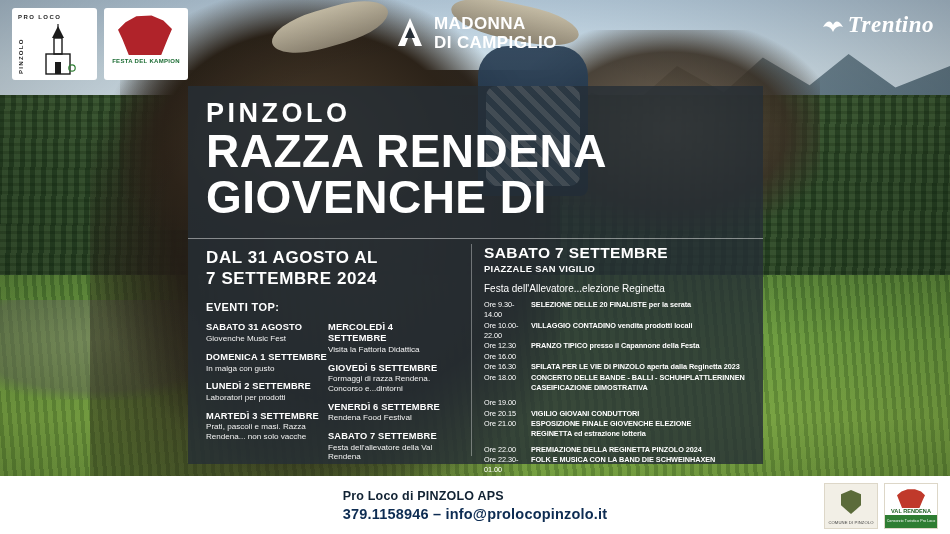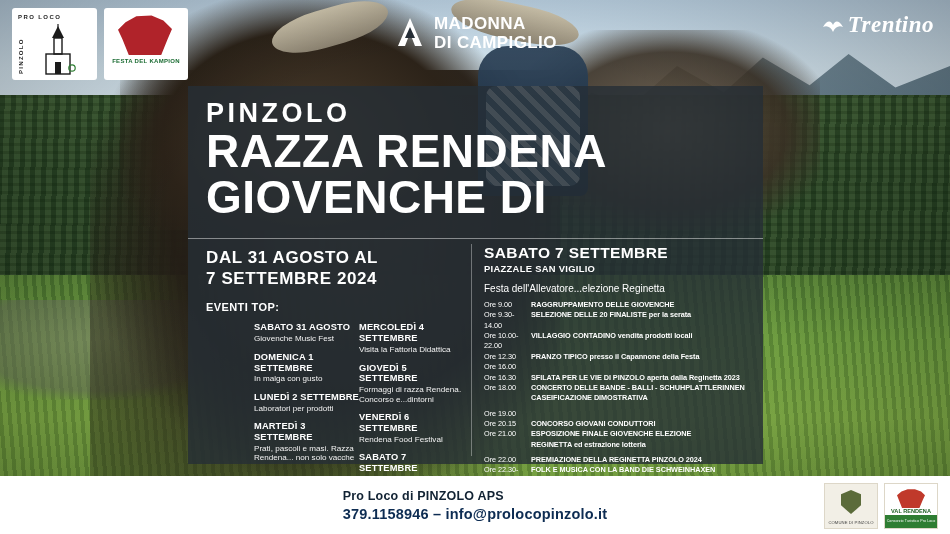--- a/index.html
+++ b/index.html
@@ -150,21 +150,21 @@
   }
 
   
   .col-left{position:absolute;left:18px;top:162px;width:258px;color:#fff;}
   .dates{
     font-size:17px;font-weight:700;letter-spacing:.6px;line-height:1.22;
   }
   .eventi-top{
     margin-top:12px;font-size:11px;font-weight:700;letter-spacing:.4px;
   }
-  .ev-cols{display:flex;gap:0;margin-top:9px;margin-left:48px;}
+  .ev-cols{display:flex;gap:0;margin-top:9px;}
   .ev-col{width:122px;}
   .ev{margin-bottom:8px;}
   .ev .d{font-size:9.3px;font-weight:700;letter-spacing:.15px;line-height:1.15;}
   .ev .s{font-size:8.1px;font-weight:400;line-height:1.2;margin-top:1px;color:#f2f2f2;}
 
   
   .col-right{position:absolute;left:296px;top:158px;width:266px;color:#fff;}
   .r-title{font-size:15.5px;font-weight:700;letter-spacing:.4px;}
   .r-sub{font-size:9.4px;font-weight:700;letter-spacing:.3px;margin-top:1px;}
   .r-fest{font-size:10px;margin-top:9px;margin-bottom:6px;}
@@ -313,24 +313,20 @@
         </div>
       </div>
     </div>
 
     <div class="col-right">
       <div class="r-title">SABATO 7 SETTEMBRE</div>
       <div class="r-sub">PIAZZALE SAN VIGILIO</div>
       <div class="r-fest">Festa dell'Allevatore...elezione Reginetta</div>
       <div class="sched" id="schedule">
           <div class="row">
-            <div class="h">Ore 9.00</div>
-            <div class="d">RAGGRUPPAMENTO DELLE GIOVENCHE</div>
-          </div>
-          <div class="row">
             <div class="h">Ore 9.30-14.00</div>
             <div class="d">SELEZIONE DELLE 20 FINALISTE<span class="n"> per la serata</span></div>
           </div>
           <div class="row">
             <div class="h">Ore 10.00-22.00</div>
             <div class="d">VILLAGGIO CONTADINO<span class="n"> vendita prodotti locali</span></div>
           </div>
           <div class="row">
             <div class="h">Ore 12.30</div>
             <div class="d">PRANZO TIPICO<span class="n"> presso il Capannone della Festa</span></div>
@@ -349,21 +345,21 @@
           <div class="row">
             <div class="h"></div>
             <div class="d">CASEIFICAZIONE DIMOSTRATIVA</div>
           </div>
           <div class="gap"></div>
           <div class="row">
             <div class="h">Ore 19.00</div>
           </div>
           <div class="row">
             <div class="h">Ore 20.15</div>
-            <div class="d">CONCORSO GIOVANI CONDUTTORI</div>
+            <div class="d">VIGILIO GIOVANI CONDUTTORI</div>
           </div>
           <div class="row">
             <div class="h">Ore 21.00</div>
             <div class="d">ESPOSIZIONE FINALE GIOVENCHE ELEZIONE</div>
           </div>
           <div class="row">
             <div class="h"></div>
             <div class="d">REGINETTA<span class="n"> ed estrazione lotteria</span></div>
           </div>
           <div class="gap"></div>

